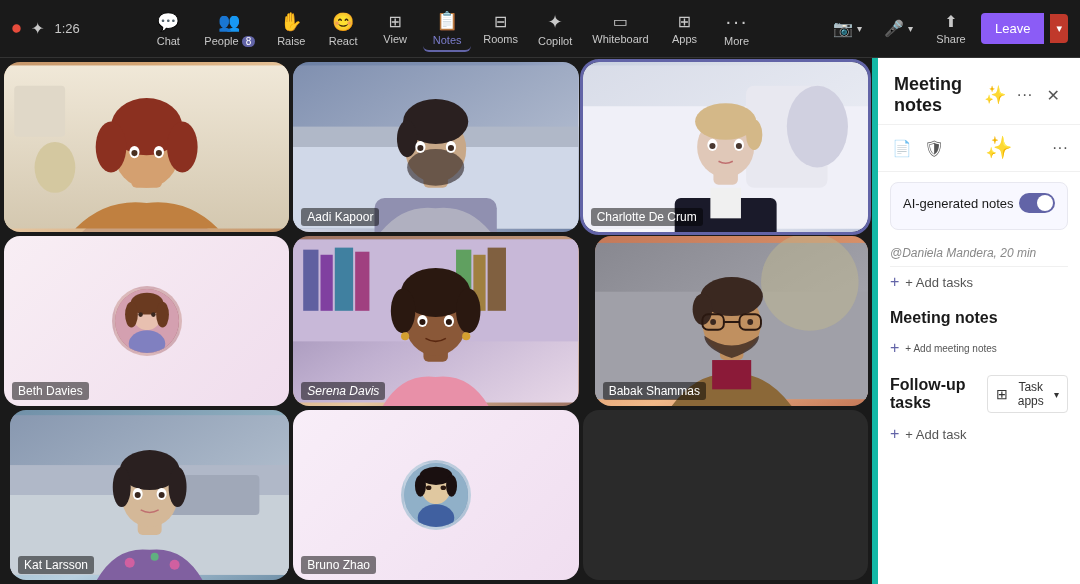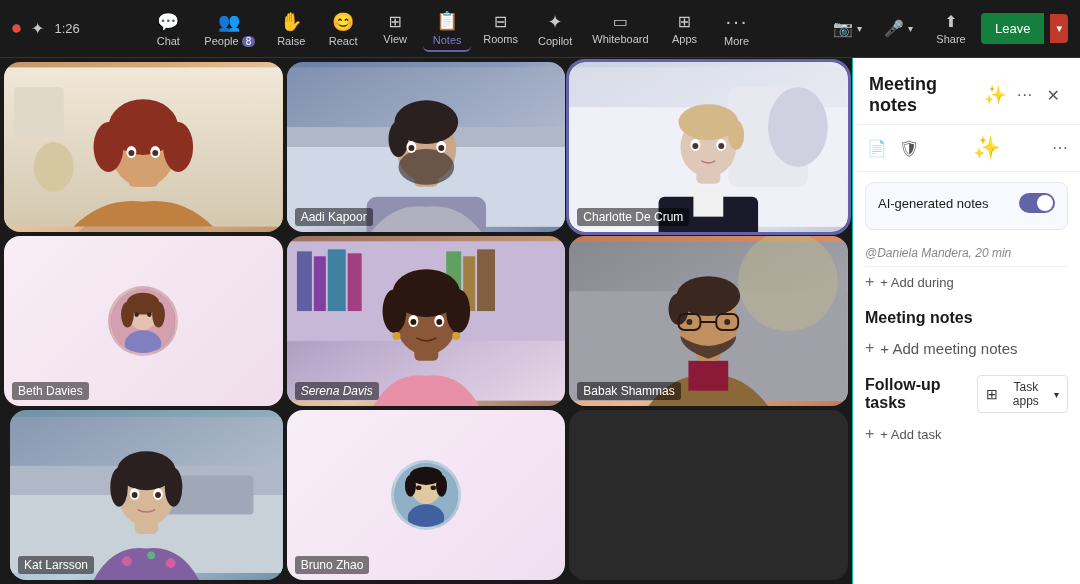--- a/index.html
+++ b/index.html
@@ -52,21 +52,21 @@
     }
     .nav-item.active { border-bottom: 2px solid #6264a7; }
     .nav-item .nav-icon { font-size: 18px; color: #c8c8c8; }
     .nav-item .nav-label { font-size: 11px; color: #c8c8c8; white-space: nowrap; }
     .nav-item.active .nav-label { color: #7b7dcc; }
     .nav-item.active .nav-icon { color: #7b7dcc; }
 
     .timer { color: #c8c8c8; font-size: 13px; }
 
     .btn-leave {
-      background: #15803d;
+      background: #8b5cf6;
       color: white;
       border: none;
       border-radius: 4px 0 0 4px;
       padding: 8px 14px;
       cursor: pointer;
       font-size: 13px;
       font-weight: 500;
     }
     .btn-leave-arrow {
       background: #c0392b;
@@ -131,23 +131,23 @@
     .avatar-circle {
       width: 70px;
       height: 70px;
       border-radius: 50%;
       overflow: hidden;
       border: 3px solid rgba(255,255,255,0.4);
     }
 
     
     .side-panel {
-      width: 228px;
+      width: 208px;
       background: white;
-      border-left: 1px solid #14b8a6;
+      border-left: 6px solid #14b8a6;
       display: flex;
       flex-direction: column;
       flex-shrink: 0;
     }
 
     .panel-header {
       display: flex;
       align-items: center;
       justify-content: space-between;
       padding: 16px 16px 8px;
@@ -305,20 +305,21 @@
     }
     .vc-person-4-bg {
       background: linear-gradient(135deg, #f8eef4 0%, #f0dded 100%);
     }
     .vc-person-5 {
       background: linear-gradient(160deg, #9b7060 0%, #c49a7a 40%, #e8c8a0 70%, #9b7060 100%);
       font-style: italic;
     }
     .vc-person-6 {
       background: linear-gradient(160deg, #c47858 0%, #d89068 40%, #f0b888 70%, #c47858 100%);
+      margin-left: 12px;
     }
     .vc-person-7 {
       background: linear-gradient(160deg, #7090a8 0%, #90afc0 40%, #b8d0e0 70%, #7090a8 100%);
       margin-left: 6px;
     }
     .vc-person-8-bg {
       background: linear-gradient(135deg, #f8eef8 0%, #f0def0 100%);
     }
 
     
@@ -729,28 +730,28 @@
     </div>
 
     <div class="panel-content">
 
       <div class="agenda-item">
         <span style="color:#888; font-style:italic;">@Daniela Mandera, 20 min</span>
       </div>
 
       <div class="add-item">
         <span class="add-icon">+</span>
-        <span style="color:#555; font-size:13px;">+ Add during</span>
+        <span style="color:#555; font-size:13px;">+ Add tasks</span>
       </div>
 
       <div class="section-heading">Meeting notes</div>
 
       <div class="add-item">
         <span class="add-icon">+</span>
-        <span style="color:#555; font-size:15px;">+ Add meeting notes</span>
+        <span style="color:#555; font-size:10px;">+ Add meeting notes</span>
       </div>
 
       <div class="follow-up-header">
         <span class="section-heading" style="padding:0;">Follow-up tasks</span>
         <button class="task-apps-btn">
           <span style="font-size:14px;">⊞</span>
           <span>Task apps</span>
           <span style="font-size:10px;">▾</span>
         </button>
       </div>

